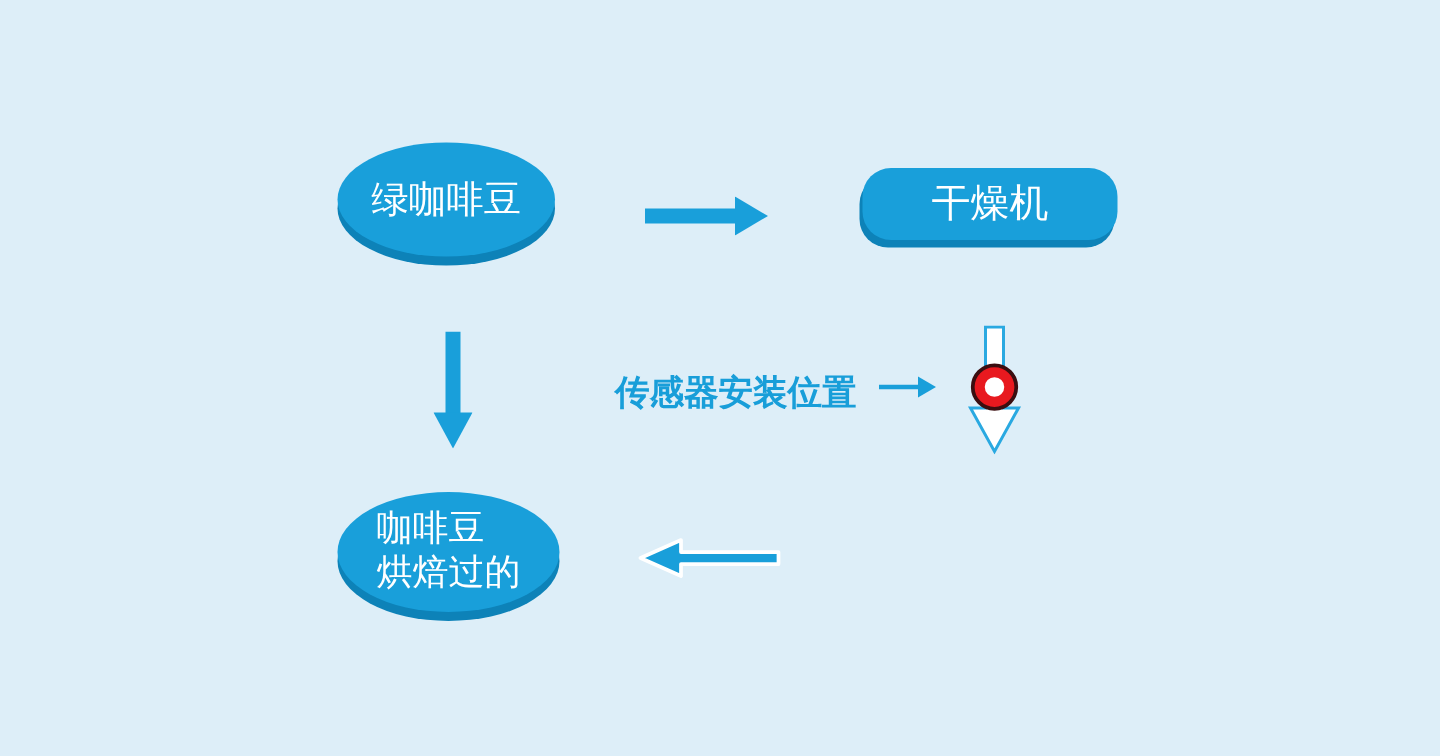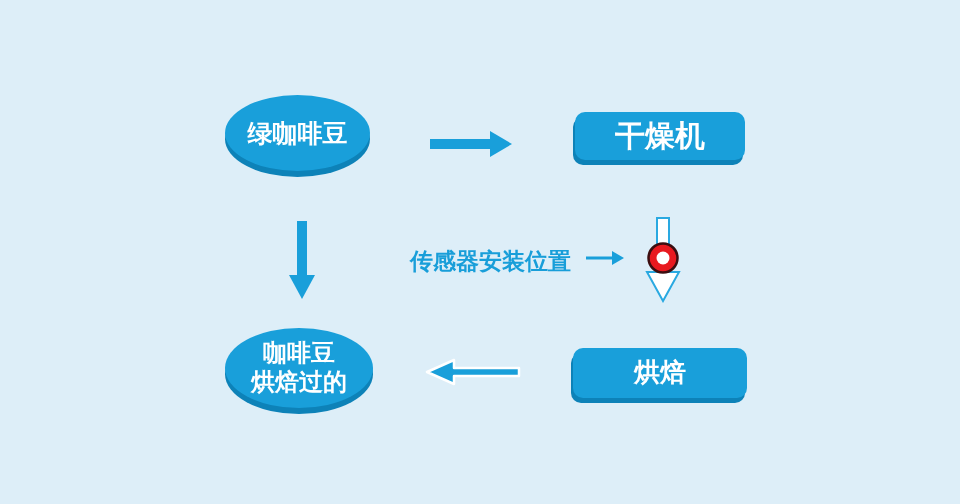--- a/index.html
+++ b/index.html
@@ -9,34 +9,33 @@
   }
   .canvas {
     position: relative; width: 960px; height: 504px;
     background: var(--background, #ddeef8);
   }
   .node {
     position: absolute;
     display: flex; align-items: center; justify-content: center;
     background: var(--shape-blue, #199fda);
     color: var(--node-text, #ffffff);
-    font-weight: bold;
-    text-align: center;
+    font-weight: normal;
     line-height: 1.2;
   }
   .ellipse {
     border-radius: 50%;
     box-shadow: 0 6px 0 var(--shape-shadow, #0d82b8);
   }
   .rect {
     border-radius: 10px;
     box-shadow: -2px 5px 0 var(--shape-shadow, #0d82b8);
   }
   .node-green-beans   { left: 225px; top: 95px;  width: 145px; height: 76px; font-size: 25px; }
-  .node-dryer         { left: 575px; top: 112px; width: 170px; height: 48px; font-size: 30px; }
+  .node-dryer         { left: 575px; top: 112px; width: 170px; height: 48px; font-size: 26px; border-radius: 19px; }
   .node-roast         { left: 573px; top: 348px; width: 174px; height: 50px; font-size: 26px; }
   .node-roasted-beans { left: 225px; top: 328px; width: 148px; height: 80px; font-size: 24px; }
 
   .arrow { position: absolute; display: block; }
   .arrow-right  { left: 430px; top: 131px; }
   .arrow-down   { left: 289px; top: 221px; }
   .arrow-left   { left: 424px; top: 357px; }
   .arrow-hollow { left: 645px; top: 217px; }
   .sensor-dot   { left: 645px; top: 240px; }
   .arrow-small  { left: 586px; top: 250px; }
@@ -89,23 +88,20 @@
 
   <svg class="arrow arrow-hollow" width="36" height="86" viewBox="0 0 36 86">
     <path class="hollow-shape" d="M12,1 H24 V55 H34 L18,84 L2,55 H12 Z"></path>
   </svg>
 
   <svg class="arrow sensor-dot" width="36" height="36" viewBox="0 0 36 36">
     <circle class="dot-outer" cx="18" cy="18" r="14.5"></circle>
     <circle class="dot-inner" cx="18" cy="18" r="6.5"></circle>
   </svg>
 
-  <div class="node rect node-roast">
-    <span>烘焙</span>
-  </div>
 
   <svg class="arrow arrow-left" width="98" height="30" viewBox="0 0 98 30">
     <path class="outlined" d="M95,11 H30 V3 L3,15 L30,27 V19 H95 Z"></path>
   </svg>
 
   <div class="node ellipse node-roasted-beans">
     <span>
       <span style="display:block">咖啡豆</span>
       <span style="display:block">烘焙过的</span>
     </span>

